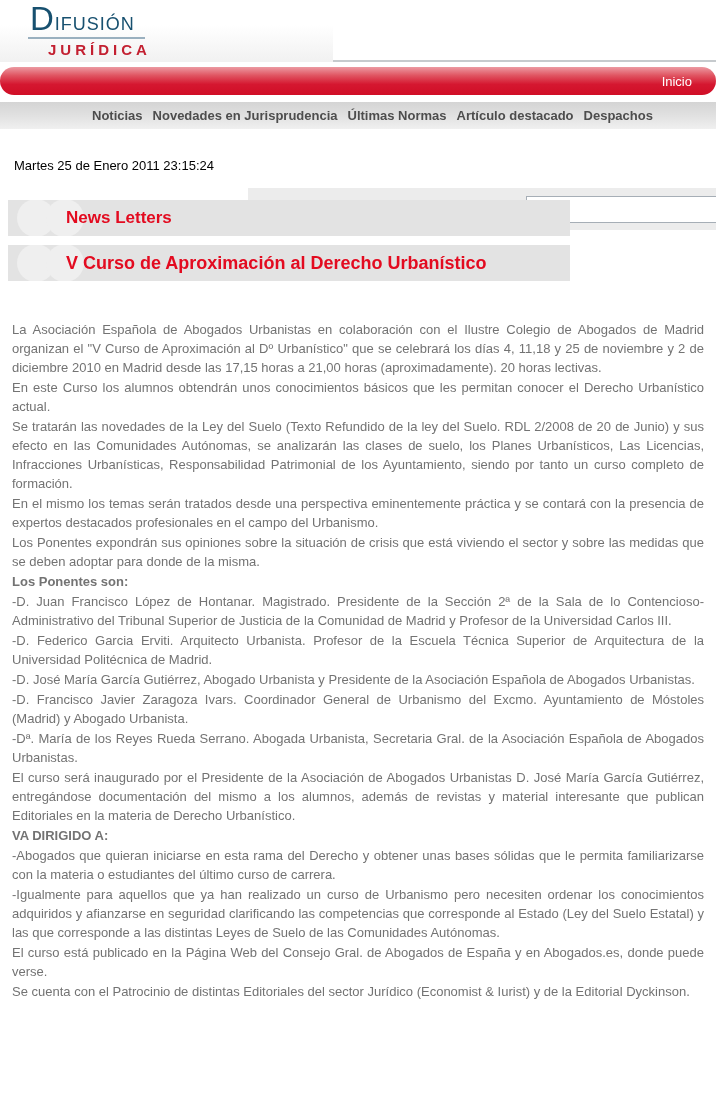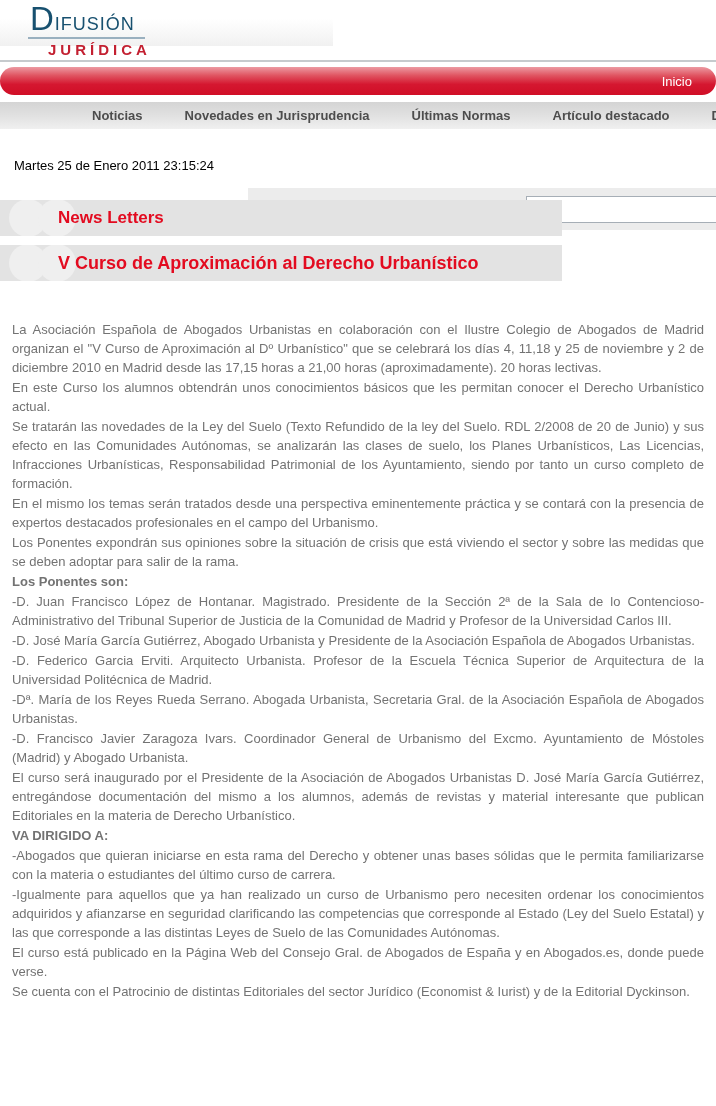--- a/index.html
+++ b/index.html
@@ -7,21 +7,21 @@
   body {
     width: 716px; height: 1106px; overflow: hidden;
     background: #ffffff;
     font-family: "Liberation Sans", sans-serif;
     position: relative;
   }
 
   
   .masthead { height: 62px; border-bottom: 2px solid #c6cacd; position: relative; background: #fff; }
   .logo-box {
-    position: absolute; left: 0; top: 0; width: 333px; height: 46px;
+    position: absolute; left: 0; top: 0; width: 333px; height: 62px;
     background: linear-gradient(180deg, #ffffff 40%, #f1f1f1 100%);
   }
   .logo { padding: 4px 0 0 28px; cursor: pointer; width: 170px; }
   .logo-main {
     display: inline-block;
     color: #17506f;
     font-size: 25px; font-variant: small-caps; letter-spacing: 1px;
     line-height: 30px;
     padding: 0 10px 1px 2px;
     border-bottom: 2px solid #9ab0bf;
@@ -39,21 +39,21 @@
     display: flex; justify-content: flex-end; align-items: center;
     padding-right: 24px;
     border-radius: 14px;
   }
   .topbar-link { color: #ffffff; font-size: 13px; cursor: pointer; }
 
   
   .navbar {
     margin-top: 7px; height: 27px;
     background: linear-gradient(180deg, #d4d4d4 0%, #e2e2e2 55%, #f0f0f0 100%);
-    display: flex; align-items: center; gap: 42px;
+    display: flex; align-items: center; gap: 10px;
     padding-left: 92px; overflow: hidden; white-space: nowrap;
   }
   .nav-item { font-weight: bold; font-size: 13px; color: #4d4d4d; cursor: pointer; flex: 0 0 auto; }
 
   
   .toolbar { margin-top: 15px; height: 42px; position: relative; }
   .datetime {
     position: absolute; left: 14px; top: 0; height: 42px;
     display: flex; align-items: center;
     font-weight: normal; font-size: 13px; color: #000000;
@@ -65,21 +65,21 @@
   }
   .search-label { margin-left: 42px; font-weight: bold; font-size: 13.5px; color: #4a4a4a; flex: 0 0 auto; }
   .search-input {
     margin-left: 10px; width: 220px; height: 27px; flex: 0 0 auto;
     border: 1px solid #a6aeb6; background: #ffffff;
     font-size: 13px; padding: 0 4px; outline: none;
   }
 
   
   .section-bar {
-    margin-left: 0; width: 562px; height: 36px;
+    margin-left: 8px; width: 562px; height: 36px;
     background: #e3e3e3; position: relative; overflow: hidden;
   }
   .section-bar.first { margin-top: 14px; }
   .section-bar.second { margin-top: 9px; }
   .circle {
     position: absolute; width: 38px; height: 38px; border-radius: 50%;
     background: #efefef; top: -1px;
   }
   .c1 { left: 9px; }
   .c2 { left: 38px; }
@@ -139,26 +139,26 @@
   <div class="circle c1"></div>
   <div class="circle c2"></div>
   <span class="section-title">V Curso de Aproximación al Derecho Urbanístico</span>
 </div>
 
 <div class="article">
     <p class="para">La Asociación Española de Abogados Urbanistas en colaboración con el Ilustre Colegio de Abogados de Madrid  organizan el "V Curso de Aproximación al Dº Urbanístico" que se celebrará los días 4, 11,18 y 25 de noviembre y 2 de diciembre 2010 en Madrid desde las 17,15 horas a 21,00 horas (aproximadamente). 20 horas lectivas.</p>
     <p class="para">En este Curso los alumnos obtendrán unos conocimientos básicos que les permitan conocer el Derecho Urbanístico actual.</p>
     <p class="para">Se tratarán las novedades de la Ley del Suelo (Texto Refundido de la ley del Suelo. RDL 2/2008 de 20 de Junio) y sus efecto en las Comunidades Autónomas, se analizarán las clases de suelo, los Planes Urbanísticos, Las Licencias, Infracciones Urbanísticas, Responsabilidad Patrimonial de los Ayuntamiento, siendo por tanto un curso completo de formación.</p>
     <p class="para">En el mismo los temas serán tratados desde una perspectiva eminentemente práctica y se contará con la presencia de expertos destacados profesionales en el campo del Urbanismo.</p>
-    <p class="para">Los Ponentes expondrán sus opiniones sobre la situación de crisis que está viviendo el sector y sobre las medidas que se deben adoptar para salir de la rama.</p>
+    <p class="para">Los Ponentes expondrán sus opiniones sobre la situación de crisis que está viviendo el sector y sobre las medidas que se deben adoptar para donde de la misma.</p>
     <p class="para bold">Los Ponentes son:</p>
     <p class="para">-D. Juan Francisco López de Hontanar. Magistrado. Presidente de la Sección 2ª de la Sala de lo Contencioso-Administrativo del Tribunal Superior de Justicia de la Comunidad de Madrid y Profesor de la Universidad Carlos III.</p>
+    <p class="para">-D. Federico Garcia Erviti. Arquitecto Urbanista. Profesor de la Escuela Técnica Superior de Arquitectura de la Universidad Politécnica de Madrid.</p>
     <p class="para">-D. José María García Gutiérrez, Abogado Urbanista y Presidente de la Asociación Española de Abogados Urbanistas.</p>
-    <p class="para">-D. Federico Garcia Erviti. Arquitecto Urbanista. Profesor de la Escuela Técnica Superior de Arquitectura de la Universidad Politécnica de Madrid.</p>
+    <p class="para">-D. Francisco Javier Zaragoza Ivars. Coordinador General de Urbanismo del Excmo. Ayuntamiento de Móstoles (Madrid) y Abogado Urbanista.</p>
     <p class="para">-Dª. María de los Reyes Rueda Serrano. Abogada Urbanista, Secretaria Gral. de la Asociación Española de Abogados Urbanistas.</p>
-    <p class="para">-D. Francisco Javier Zaragoza Ivars. Coordinador General de Urbanismo del Excmo. Ayuntamiento de Móstoles (Madrid) y Abogado Urbanista.</p>
     <p class="para">El curso será inaugurado por el Presidente de la Asociación de Abogados Urbanistas D. José María García Gutiérrez, entregándose documentación del mismo a los alumnos, además de revistas y material interesante que publican Editoriales en la materia de Derecho Urbanístico.</p>
     <p class="para bold">VA DIRIGIDO A:</p>
     <p class="para">-Abogados que quieran iniciarse en esta rama del Derecho y obtener unas bases sólidas que le permita familiarizarse con la materia o estudiantes del último curso de carrera.</p>
     <p class="para">-Igualmente para aquellos que ya han realizado un curso de Urbanismo pero necesiten ordenar los conocimientos adquiridos y afianzarse en seguridad clarificando las competencias que corresponde al Estado (Ley del Suelo Estatal) y las que corresponde a las distintas Leyes de Suelo de las Comunidades Autónomas.</p>
     <p class="para">El curso está publicado en la Página Web del Consejo Gral. de Abogados de España y en Abogados.es, donde puede verse.</p>
     <p class="para">Se cuenta con el Patrocinio de distintas Editoriales del sector Jurídico (Economist &amp; Iurist) y de la Editorial Dyckinson.</p>
   </div>
 
 </body></html>

